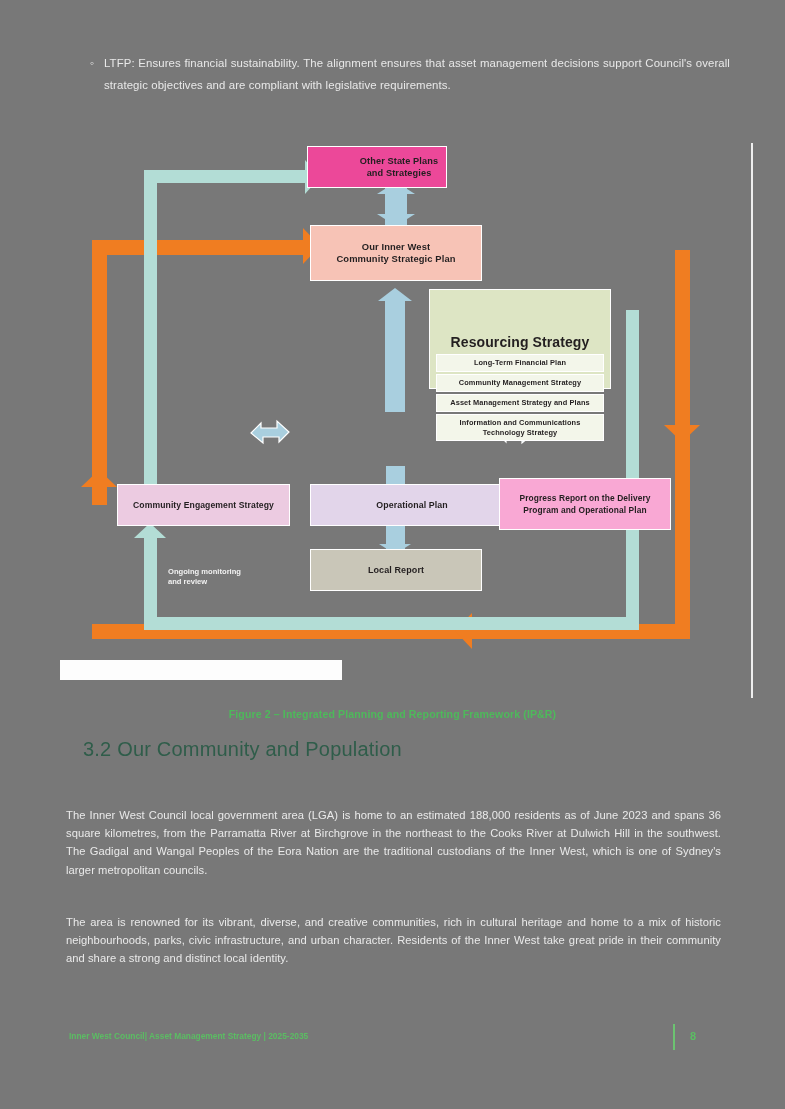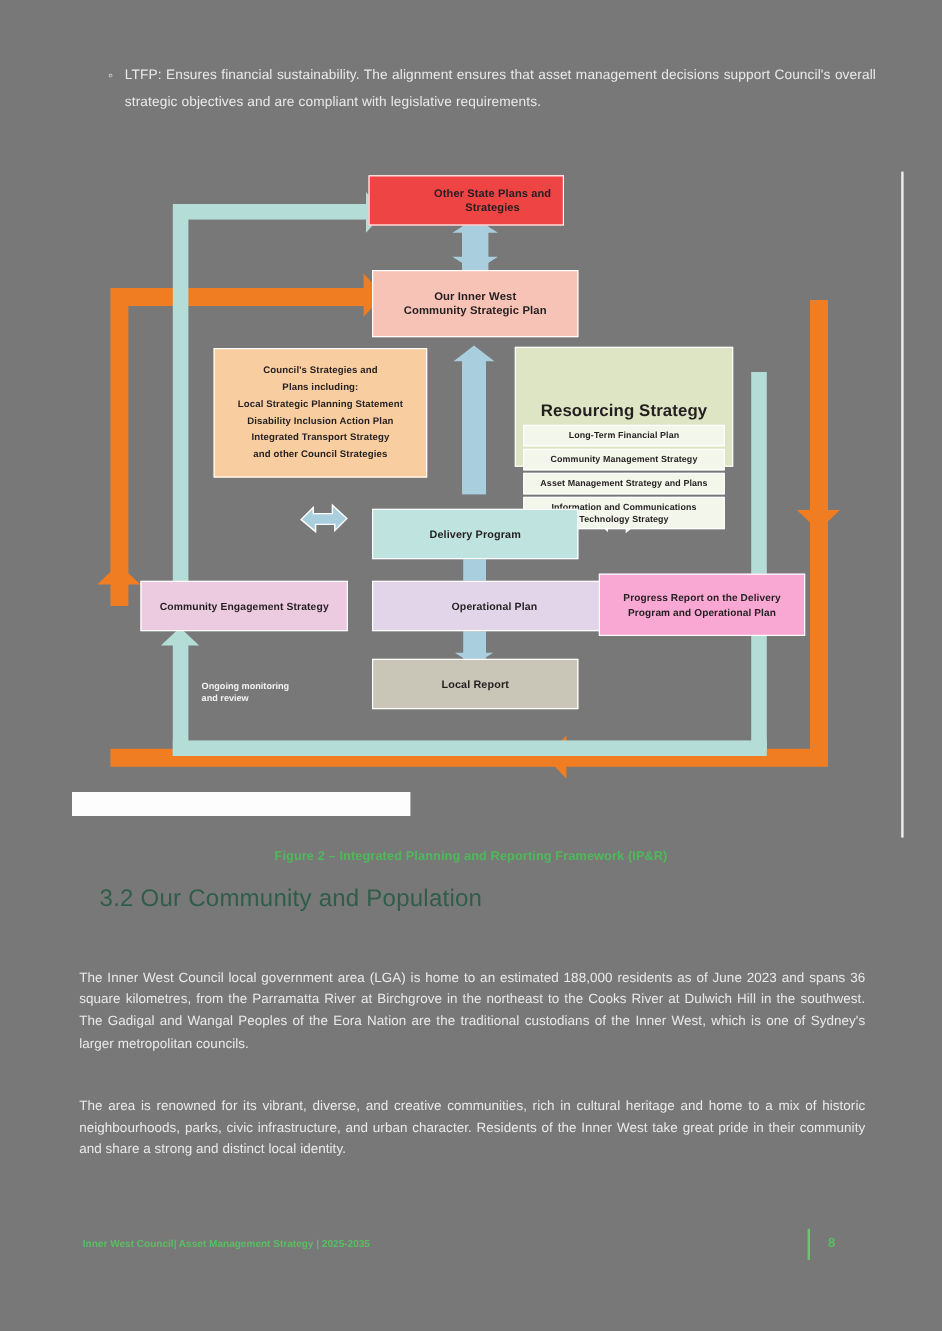--- a/index.html
+++ b/index.html
@@ -28,21 +28,21 @@
   
   .figure{position:absolute;left:0;top:130px;width:785px;height:580px;}
 
   .box{
     position:absolute;border:1px solid #ffffff;box-sizing:border-box;
     display:flex;align-items:center;justify-content:center;text-align:center;
     color:#231f20;font-weight:bold;letter-spacing:.1px;
   }
   .box .ttl{padding:2px 6px;line-height:12.5px;}
 
-  #box-other{left:307px;top:16px;width:163px;height:42px;background:#ef4444;font-size:9.2px;padding-left:44px;}
+  #box-other{left:307px;top:16px;width:140px;height:42px;background:#ec4899;font-size:9.2px;padding-left:44px;}
   #box-csp{left:310px;top:95px;width:172px;height:56px;background:#f7c3b6;font-size:9.4px;line-height:13px;}
   #box-strategies{left:178px;top:160px;width:178px;height:108px;background:#f8cda0;font-size:8px;}
   #box-strategies .ttl{line-height:14px;}
   #box-resourcing{left:429px;top:159px;width:182px;height:100px;background:#dde5c4;
       display:block;padding:5px 6px 6px;}
   .res-title{font-size:14px;font-weight:bold;text-align:center;color:#231f20;padding:3px 0 4px;margin-top:36px;}
   .res-item{
     background:#f3f6ea;border:1px solid #ffffff;color:#231f20;font-size:7.4px;
     text-align:center;padding:3px 12px;margin-bottom:2.5px;line-height:9.5px;font-weight:600;
   }
@@ -185,41 +185,30 @@
 
     <div class="box" id="box-other">
       <div class="ttl">Other State Plans and Strategies</div>
     </div>
 
     <div class="box" id="box-csp">
       <div class="ttl" style="white-space:pre-line">Our Inner West
 Community Strategic Plan</div>
     </div>
 
-    <div class="box" id="box-strategies">
-      <div class="ttl" style="white-space:pre-line">Council's Strategies and
-Plans including:
-Local Strategic Planning Statement
-Disability Inclusion Action Plan
-Integrated Transport Strategy
-and other Council Strategies</div>
-    </div>
 
     <div class="box" id="box-resourcing">
       <div class="res-title">Resourcing Strategy</div>
       <div class="res-item" style="white-space:pre-line">Long-Term Financial Plan</div>
       <div class="res-item" style="white-space:pre-line">Community Management Strategy</div>
       <div class="res-item" style="white-space:pre-line">Asset Management Strategy and Plans</div>
       <div class="res-item" style="white-space:pre-line">Information and Communications
 Technology Strategy</div>
     </div>
 
-    <div class="box" id="box-delivery">
-      <div class="ttl">Delivery Program</div>
-    </div>
 
     <div class="box" id="box-ces">
       <div class="ttl">Community Engagement Strategy</div>
     </div>
 
     <div class="box" id="box-op">
       <div class="ttl">Operational Plan</div>
     </div>
 
     <div class="box" id="box-progress">

